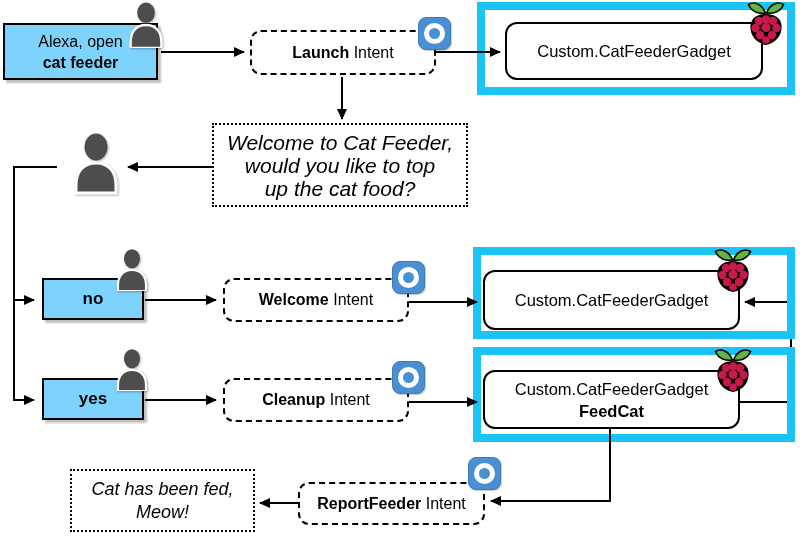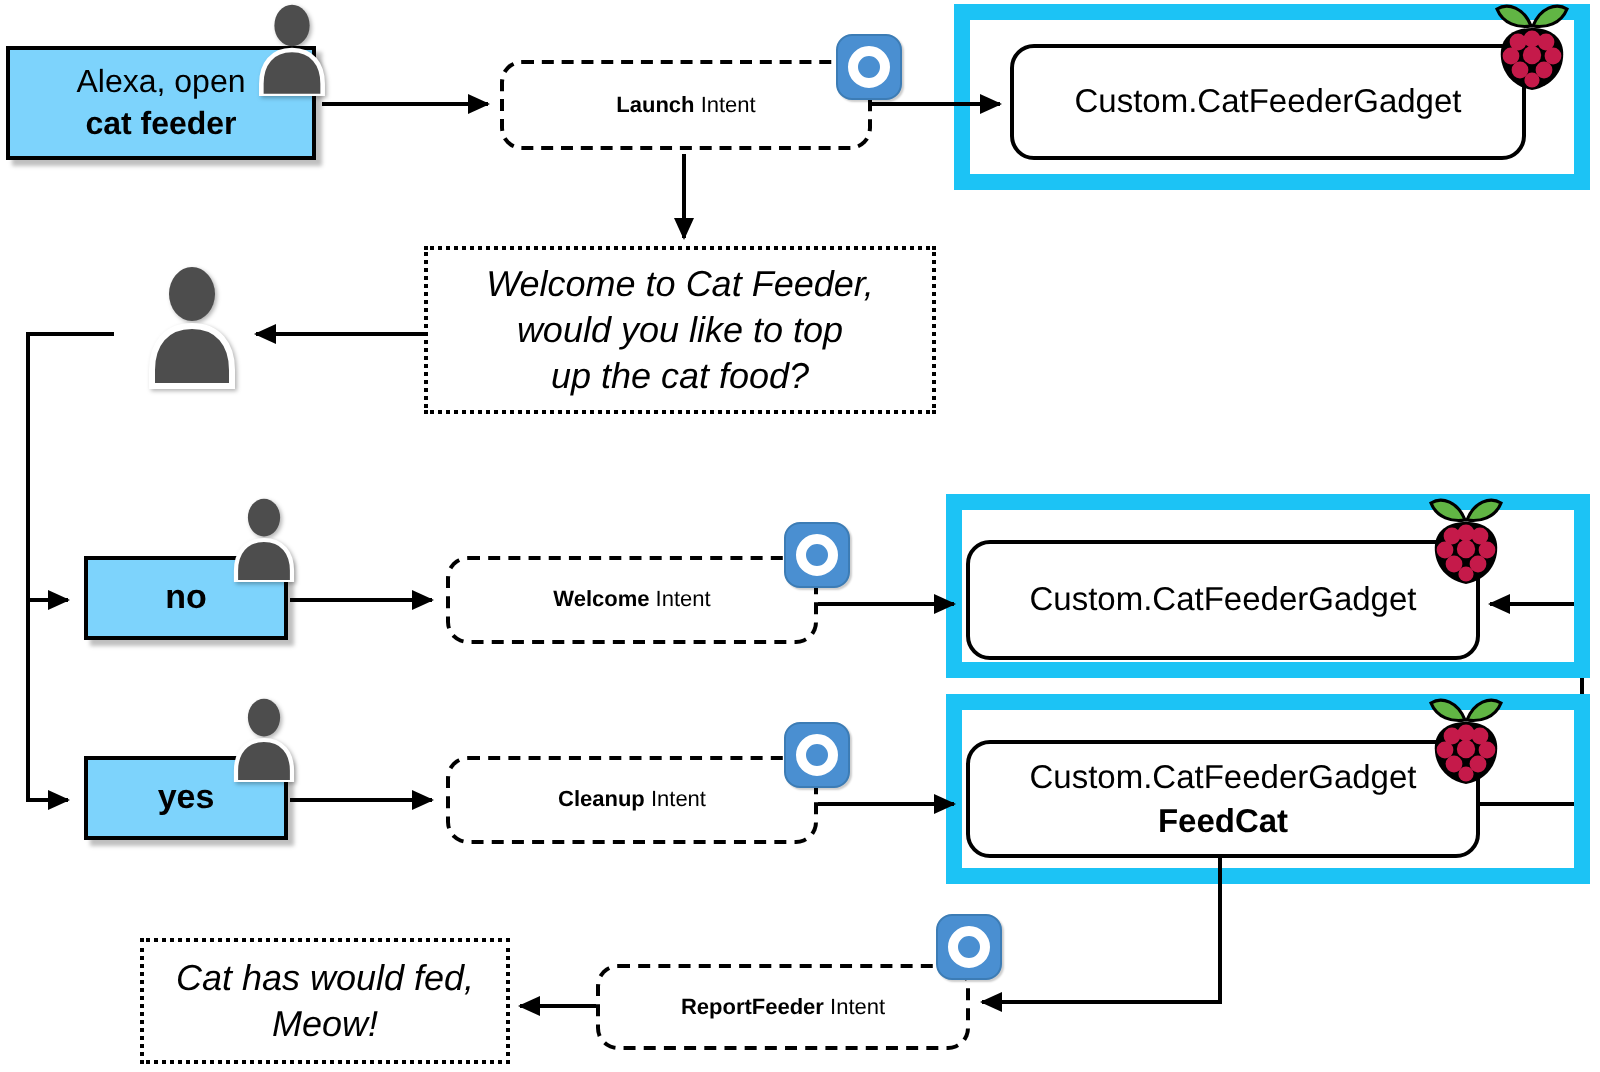--- a/index.html
+++ b/index.html
@@ -41,23 +41,23 @@
     position:absolute;z-index:2;border:8px solid var(--highlight);
     box-sizing:border-box;background:transparent;
   }
   .round-box{
     position:absolute;z-index:3;background:#fff;border:2px solid #000;border-radius:12px;
     display:flex;align-items:center;justify-content:center;text-align:center;
     box-sizing:border-box;
   }
   .b{font-weight:bold;}
   .utterance-text{font-size:16px;line-height:21px;}
-  .intent-label{font-size:11px;}
+  .intent-label{font-size:16px;}
   .gadget-text{font-size:16.5px;line-height:22px;}
-  .speech-text{font-size:18px;line-height:23px;}
+  .speech-text{font-size:21px;line-height:23px;}
   .answer-label{font-size:17px;font-weight:bold;}
 
   
   #n-utterance{left:3px;top:23px;width:155px;height:57px;}
   #n-launch{left:250px;top:30px;width:186px;height:45px;}
   #n-welcome{left:212px;top:123px;width:256px;height:84px;}
   #n-no{left:42px;top:278px;width:102px;height:42px;}
   #n-yes{left:42px;top:378px;width:102px;height:42px;}
   #n-nofeed{left:223px;top:278px;width:186px;height:44px;}
   #n-yesfeed{left:223px;top:378px;width:186px;height:44px;}
@@ -178,21 +178,21 @@
       <div class="b">FeedCat</div>
     </div>
   </div>
 
   <div id="n-report" class="dashed-box">
     <div class="intent-label"><span class="b">ReportFeeder</span><span> Intent</span></div>
   </div>
 
   <div id="n-catfed" class="dotted-box">
     <div class="speech-text" style="font-size:18px;">
-      <div>Cat has would fed,</div>
+      <div>Cat has been fed,</div>
       <div>Meow!</div>
     </div>
   </div>
 
   <svg id="layer-front" class="layer" width="800" height="536">
     <defs>
       <marker id="arrF" markerWidth="12" markerHeight="12" refX="10" refY="5" orient="auto" markerUnits="userSpaceOnUse">
         <path d="M0,0 L11,5 L0,10 z" fill="#000"></path>
       </marker>
     </defs>

